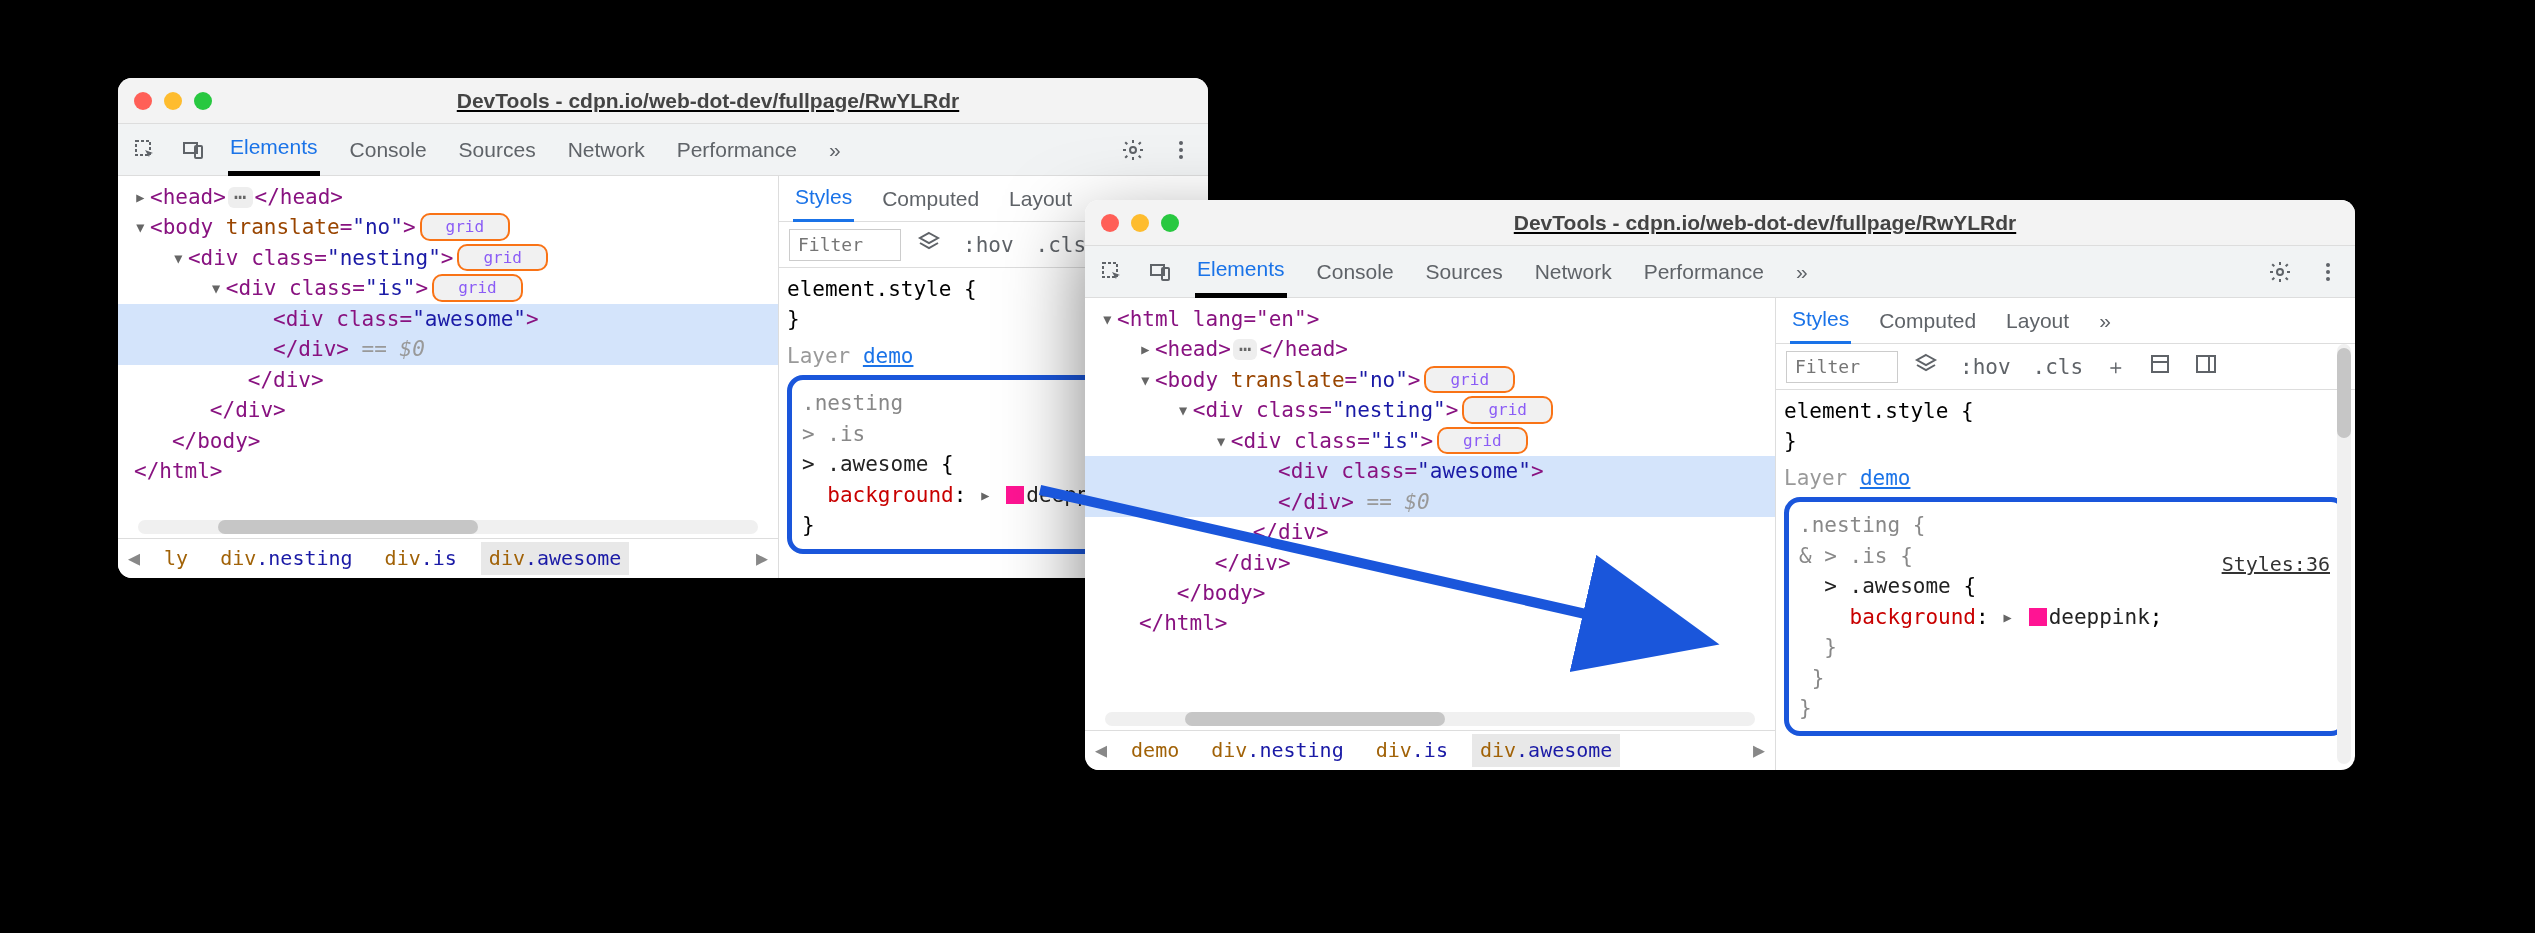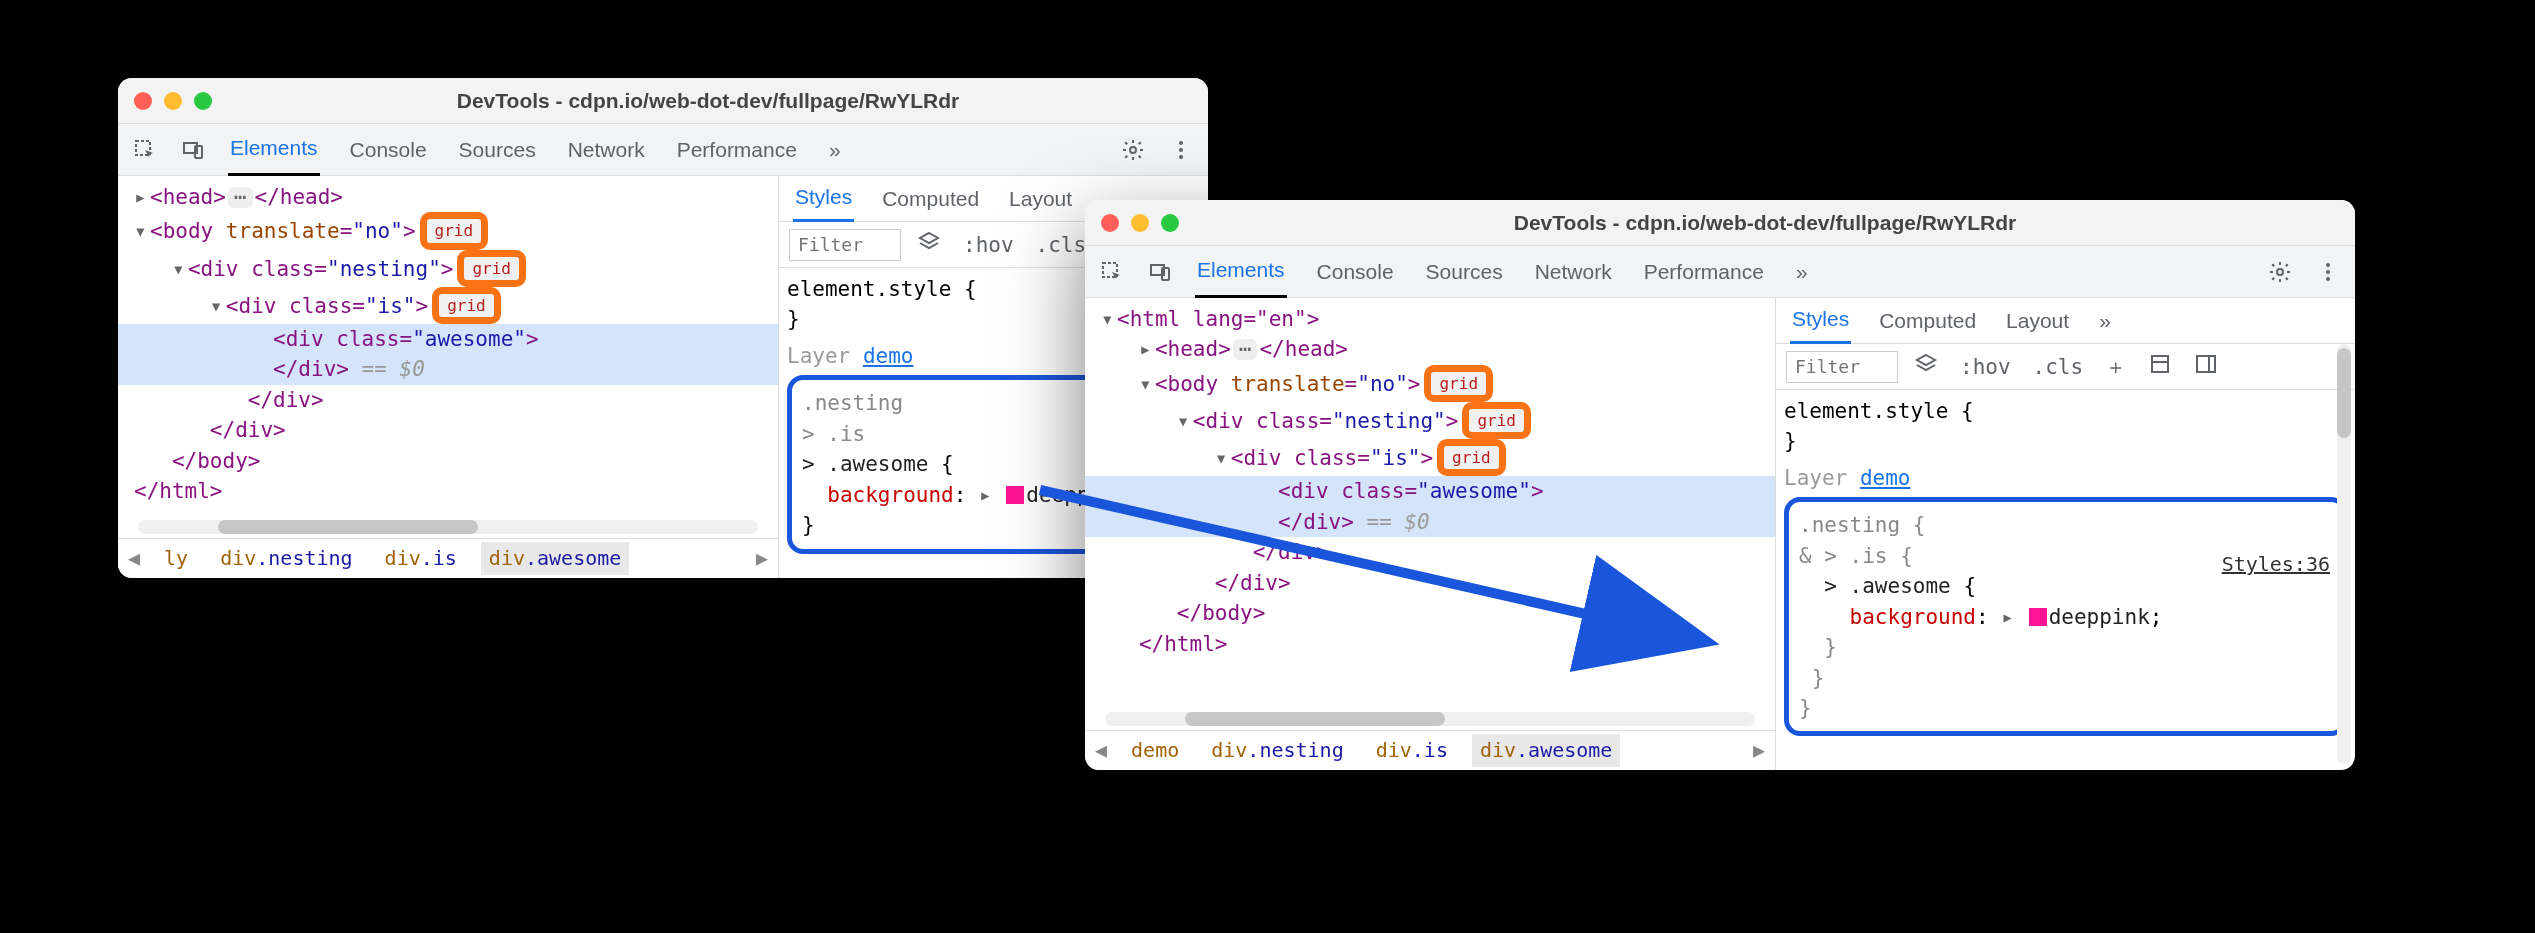--- a/index.html
+++ b/index.html
@@ -22,20 +22,21 @@
   .win2 { left: 1085px; top: 200px; width: 1270px; height: 570px; }
 
   .titlebar {
     height: 46px;
     background: #f3f3f3;
     border-bottom: 1px solid #ddd;
     display: flex;
     align-items: center;
     padding: 0 16px;
     gap: 12px;
+    text-decoration: underline;
   }
   .traffic { display: flex; gap: 12px; align-items: center; }
   .dot { width: 18px; height: 18px; border-radius: 50%; }
   .dot.red { background: #ff5f57; }
   .dot.yel { background: #febc2e; }
   .dot.grn { background: #28c840; }
   .wtitle { flex: 1; text-align: center; color: #444; font-weight: 600; font-size: 21px; }
 
   .toolbar {
     height: 52px;
@@ -43,21 +44,21 @@
     border-bottom: 1px solid #ddd;
     display: flex;
     align-items: center;
     padding: 0 14px;
     gap: 22px;
     color: #5f6368;
   }
   .toolbar .icon { width: 26px; height: 26px; display:flex; align-items:center; justify-content:center; color:#5f6368; }
   .tabs { display: flex; gap: 28px; align-items:center; }
   .tab { color: #5f6368; padding: 0 2px; height:52px; display:flex; align-items:center; cursor:pointer; }
-  .tab.active { color: #1a73e8; border-bottom: 3px solid #000000; }
+  .tab.active { color: #1a73e8; border-bottom: 5px solid #000000; }
   .spacer { flex: 1; }
 
   .body-cols { display: flex; height: calc(100% - 98px); }
   .dom-pane { flex: 1; overflow: hidden; position:relative; font-family: Menlo, Consolas, monospace; font-size: 21px; line-height: 1.45; }
   .styles-pane { width: 430px; border-left: 1px solid #ddd; display:flex; flex-direction:column; }
   .win2 .styles-pane { width: 580px; }
 
   .sub-tabs {
     height: 46px;
     border-bottom: 1px solid #ddd;
@@ -95,22 +96,22 @@
   .tri { color:#666; }
 
   
   .dom-tree { padding: 6px 0 0 0; }
   .line { white-space: pre; padding: 0 0 0 16px; }
   .caret { display:inline-block; width:16px; color:#666; }
   .tag { color:#881280; }
   .attr-n { color:#994500; }
   .attr-v { color:#1a1aa6; }
   .badge {
-    display:inline-block; background:#f1f1f1; border:7px solid #f97316; border-radius:10px;
-    font-size:16px; padding: 0 8px; color:#b91c1c; margin-left:4px; vertical-align:2px;
+    display:inline-block; background:#f1f1f1; border:2px solid #f97316; border-radius:10px;
+    font-size:16px; padding: 0 24px; color:#8b5cf6; margin-left:4px; vertical-align:2px;
   }
   .dots-badge {
     display:inline-block; background:#eee; border-radius:6px; padding:0 6px; color:#666; margin:0 2px;
     line-height:1;
   }
   .sel-line { background:#d4e4fb; }
   .eq0 { color:#999; font-style: italic; }
 
   .dom-scroll {
     position:absolute; left:20px; right:20px; bottom:44px; height:14px;

